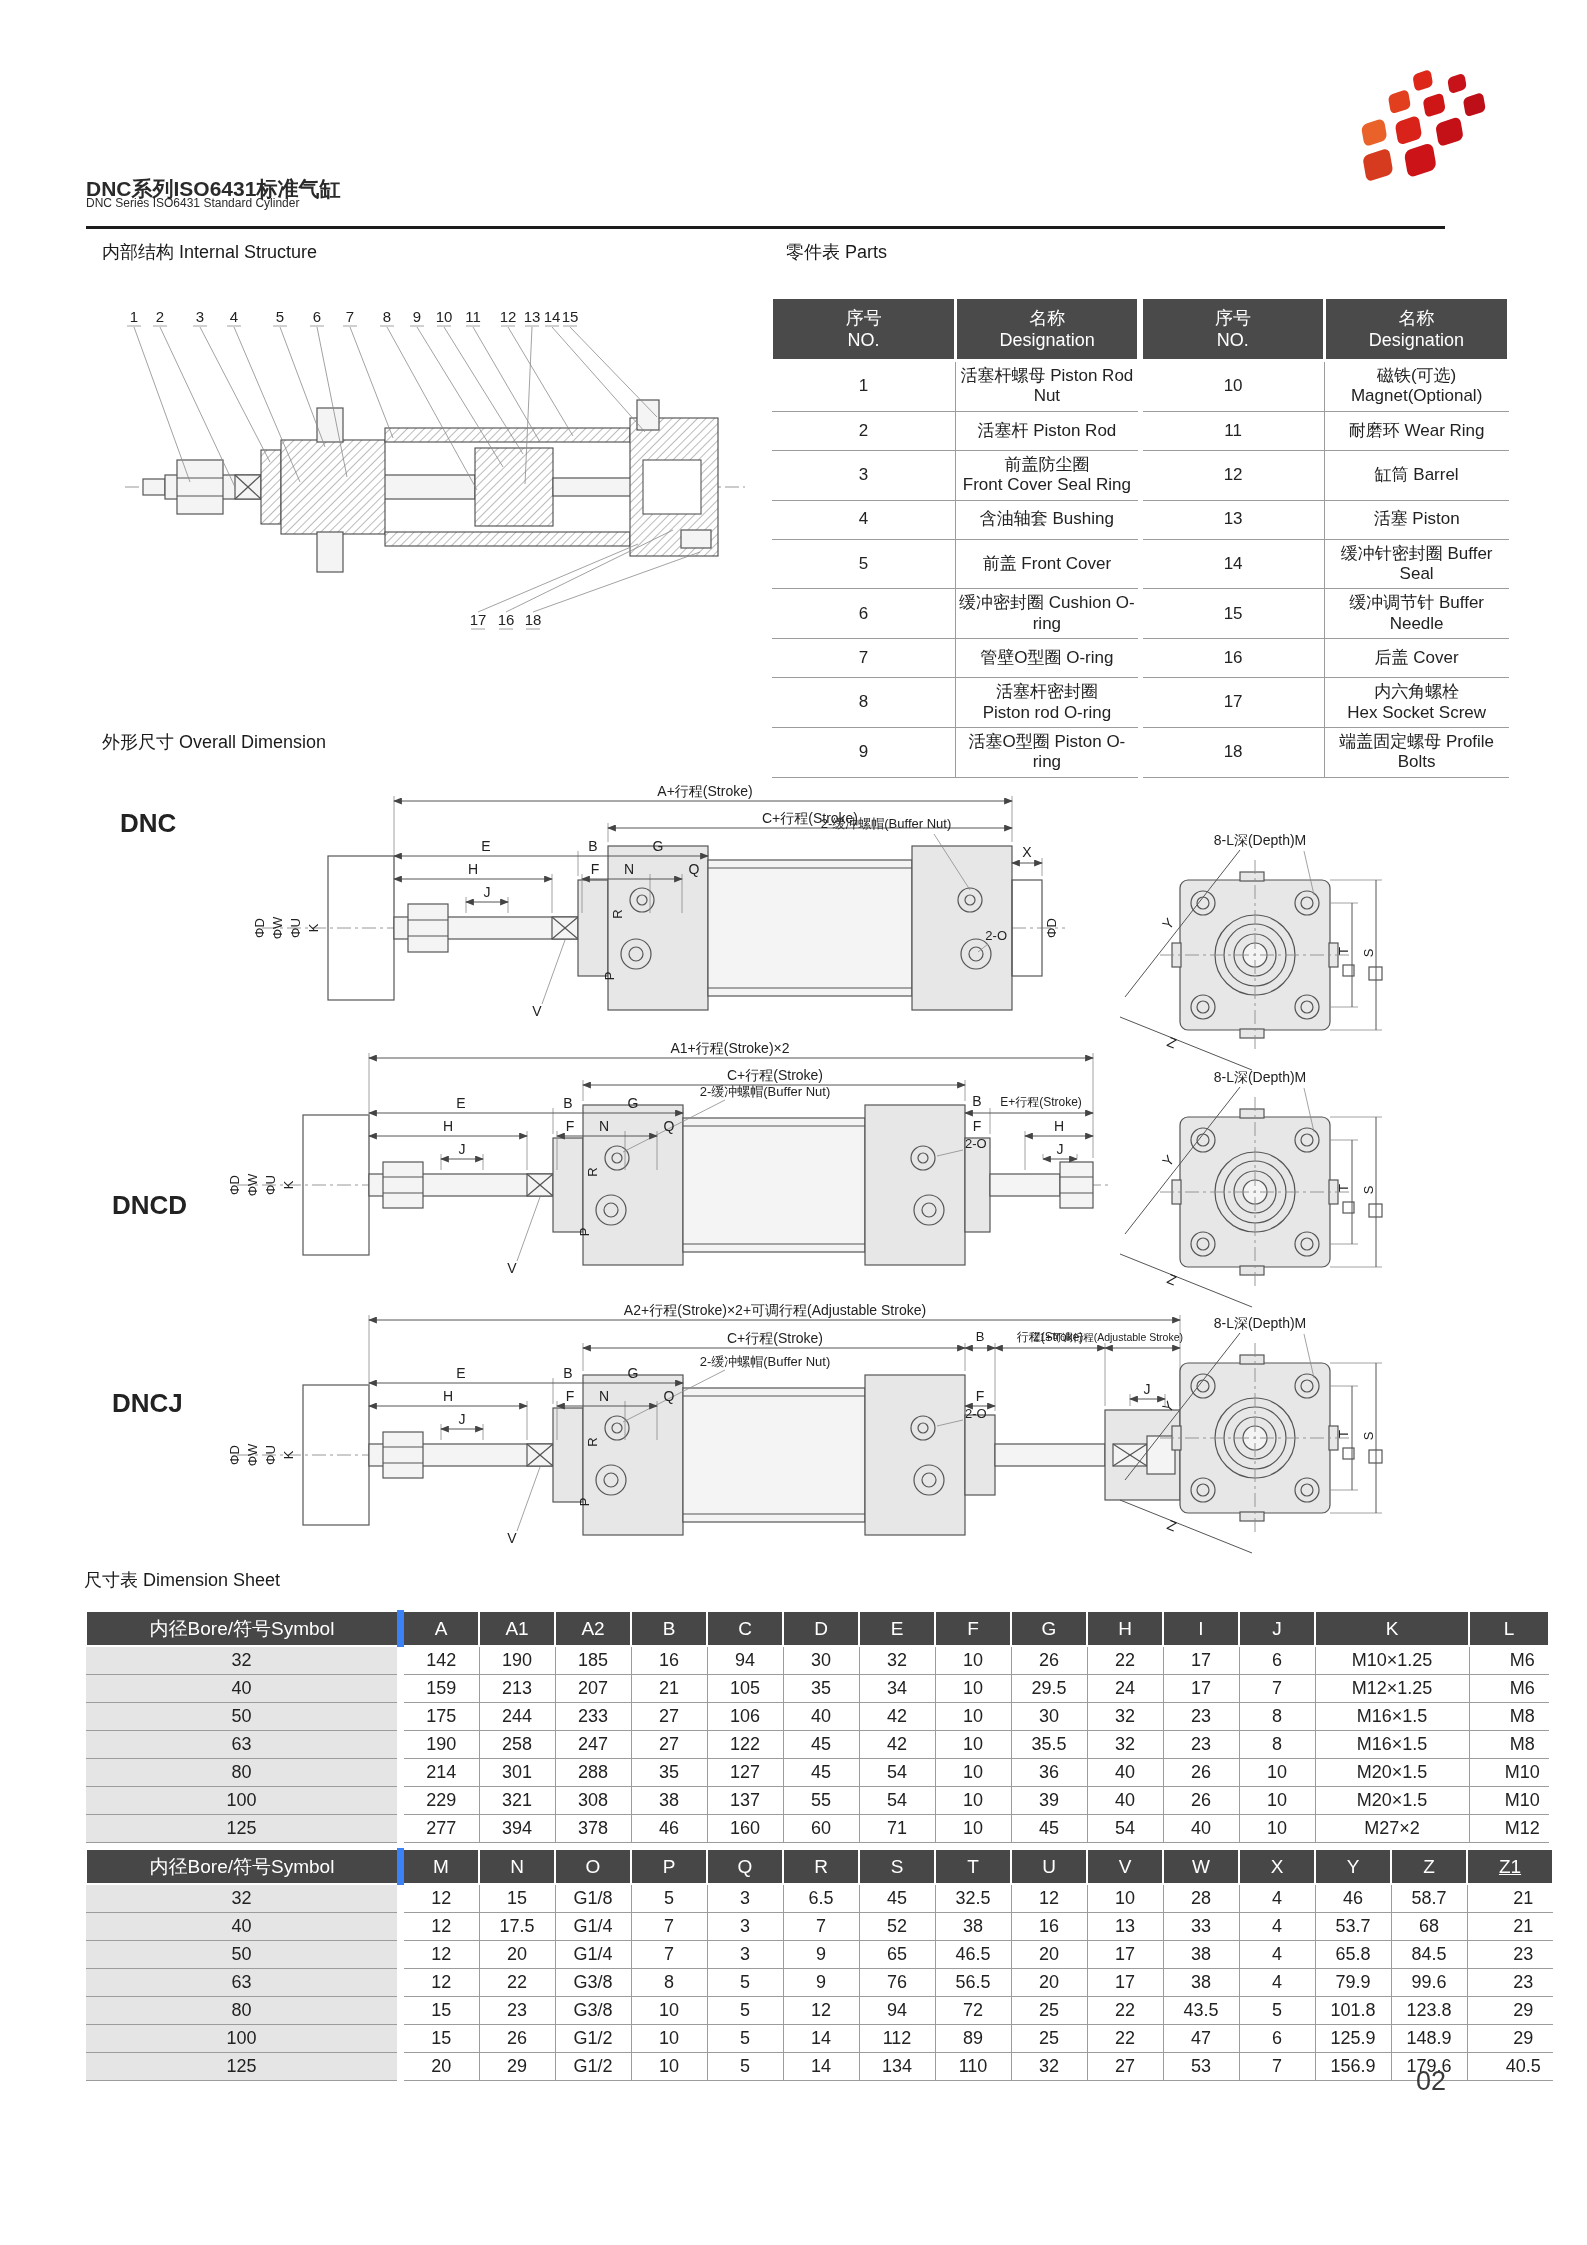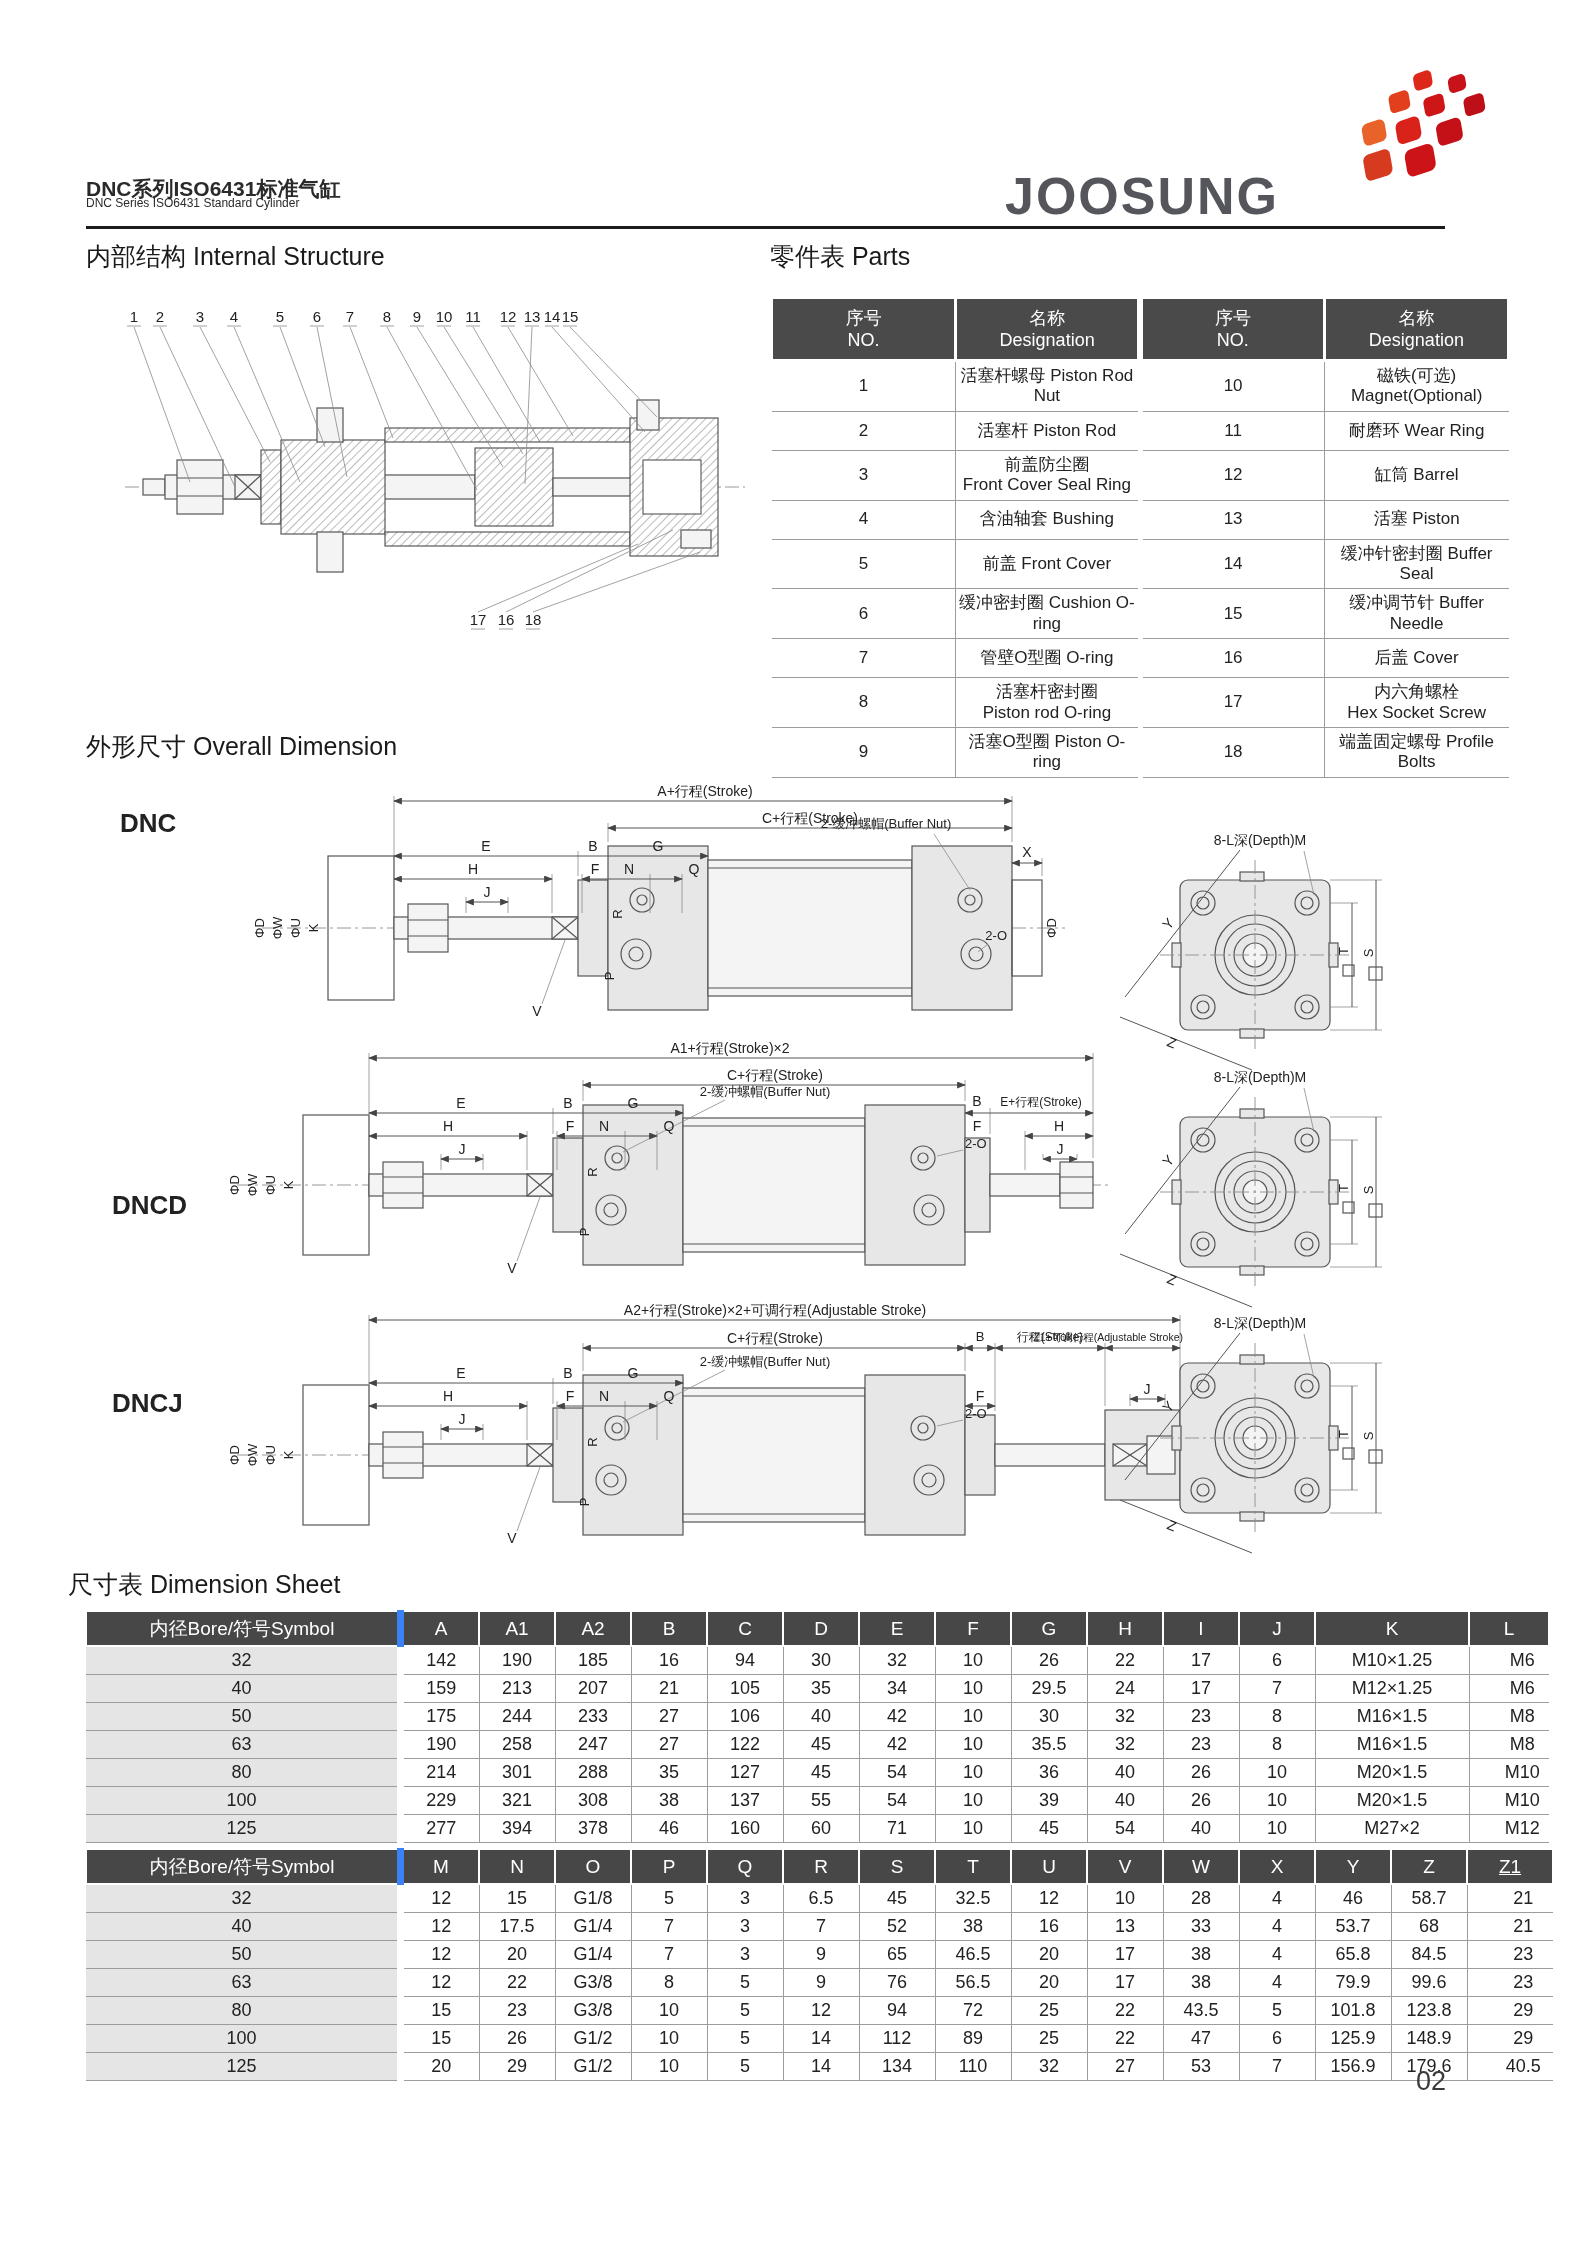--- a/index.html
+++ b/index.html
@@ -5,21 +5,21 @@
   html,body{margin:0;padding:0;background:#d8d8d8;}
   .page{position:relative;width:1587px;height:2245px;background:#fff;margin:0 auto;
         font-family:"Liberation Sans",sans-serif;color:#222;overflow:hidden;}
   .abs{position:absolute;}
   .title-zh{left:86px;top:175px;font-size:21px;font-weight:600;color:#2a2a2a;}
   .title-en{left:86px;top:196px;font-size:12px;color:#2a2a2a;}
   .head-rule{left:86px;top:226px;width:1359px;height:3px;background:#1c1c1c;}
   .logo-wrap{left:1000px;top:58px;width:500px;height:168px;}
   .logo-text{position:absolute;left:5px;top:112px;font-size:52px;font-weight:bold;
              color:#55565b;letter-spacing:2px;line-height:1;}
-  .sec-title{font-size:25px;color:#1a1a1a;}
+  .sec-title{font-size:18px;color:#1a1a1a;margin-left:16px;}
   .model-label{font-size:26px;font-weight:bold;color:#222;}
   .pageno{left:1416px;top:2066px;font-size:27px;color:#3a3a3a;}
 
   
   table{border-collapse:collapse;table-layout:fixed;}
   .parts-table{width:740px;font-size:17px;}
   .parts-table th{background:#4a4a4b;color:#fff;font-weight:normal;font-size:18px;
                   white-space:pre-line;height:58px;border:3px solid #fff;line-height:1.25;}
   .parts-table td{border:1px solid #9c9c9c;text-align:center;white-space:pre-line;
                   padding:4px 2px;height:30px;line-height:1.2;background:#fff;}
@@ -58,21 +58,20 @@
 </head>
 <body>
 
 <div class="page">
 
   <div class="abs title-zh">DNC系列ISO6431标准气缸</div>
   <div class="abs title-en">DNC  Series ISO6431 Standard  Cylinder</div>
   <div class="abs head-rule"></div>
 
   <div class="abs logo-wrap">
-    <div class="logo-text">JOOSUNG</div>
     <svg class="abs" style="left:340px;top:0px" width="160" height="140" viewBox="0 0 160 140">
       <g transform="translate(84,72) rotate(-18) skewX(-8)">
         <rect x="-62" y="-24" width="24" height="22" rx="6" fill="#e8622a"></rect>
         <rect x="-30" y="-44" width="21" height="19" rx="5" fill="#e13f1d"></rect>
         <rect x="-2" y="-56" width="19" height="17" rx="5" fill="#dd2718"></rect>
         <rect x="-66" y="6" width="28" height="26" rx="6" fill="#d63b20"></rect>
         <rect x="-28" y="-16" width="25" height="23" rx="6" fill="#d8221a"></rect>
         <rect x="4" y="-30" width="21" height="19" rx="5" fill="#cf1617"></rect>
         <rect x="32" y="-42" width="18" height="16" rx="5" fill="#c81219"></rect>
         <rect x="-24" y="14" width="30" height="27" rx="7" fill="#cc1418"></rect>

